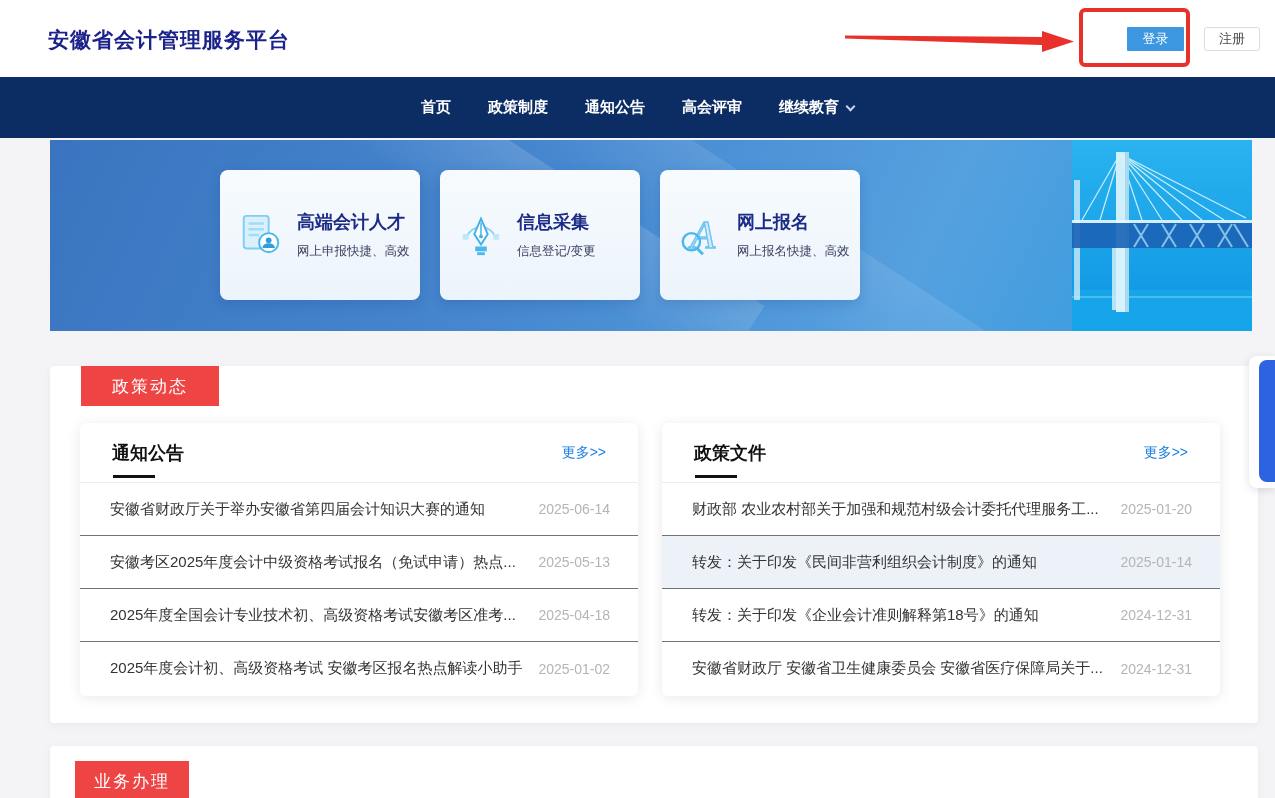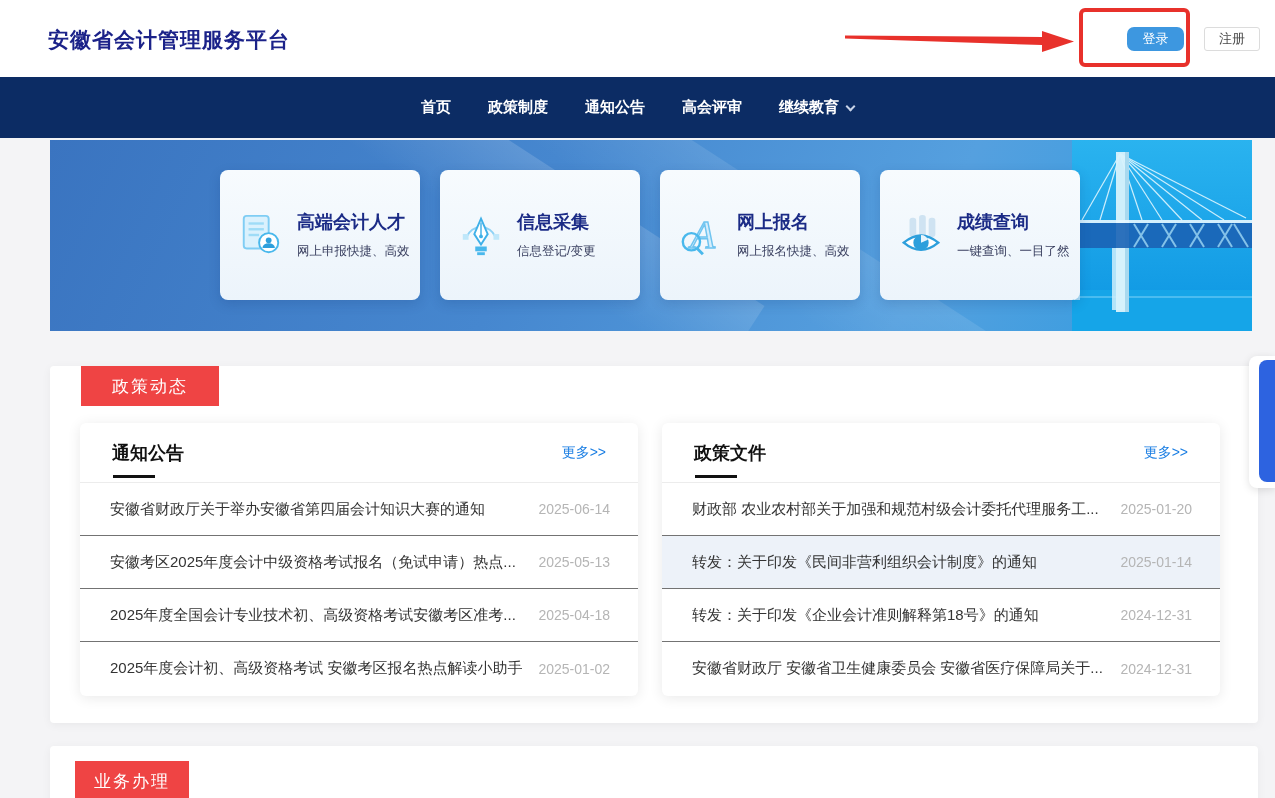--- a/index.html
+++ b/index.html
@@ -10,21 +10,21 @@
     font-family: "Liberation Sans", "DejaVu Sans", sans-serif;
   }
   
   .header { position:absolute; left:0; top:0; width:1275px; height:77px; background:#ffffff; }
   .site-title {
     position:absolute; left:48px; top:26px;
     font-size:21px; font-weight:bold; color:#1b2289; letter-spacing:1px;
   }
   .btn-login {
     position:absolute; left:1127px; top:27px; width:57px; height:24px;
-    background:#3d97e0; color:#fff; font-size:13px; border:none; border-radius:7px; cursor:pointer;
+    background:#3d97e0; color:#fff; font-size:13px; border:none; border-radius:1px; cursor:pointer;
   }
   .btn-register {
     position:absolute; left:1195px; top:27px; width:56px; height:24px;
     background:#fff; color:#4a4a4a; font-size:13px; border:1px solid #dcdcdc; border-radius:3px; cursor:pointer;margin-left:9px;
   }
   .annotation-box {
     position:absolute; left:1079px; top:8px; width:111px; height:59px;
     border:4px solid #e8312b; border-radius:6px; pointer-events:none;
   }
   .annotation-arrow { position:absolute; left:820px; top:18px; pointer-events:none; }
@@ -214,34 +214,20 @@
         <text x="26" y="38" font-size="42" font-family="Liberation Serif, serif" font-style="italic" fill="#d6edfb" stroke="#6fc4f0" stroke-width="1.5" text-anchor="middle">A</text>
         <circle cx="14" cy="31" r="9" fill="none" stroke="#49b8ec" stroke-width="2.5"></circle>
         <line x1="20" y1="38" x2="26" y2="44" stroke="#49b8ec" stroke-width="3"></line>
       </svg>
       <div class="hero-text">
         <div class="hero-title">网上报名</div>
         <div class="hero-sub">网上报名快捷、高效</div>
       </div>
     </div>
 
-    <div class="hero-card">
-      <svg class="hero-icon" viewBox="0 0 48 48">
-        <rect x="12" y="6" width="7" height="20" rx="3" fill="#cfe3f2"></rect>
-        <rect x="22" y="3" width="7" height="23" rx="3" fill="#cfe3f2"></rect>
-        <rect x="32" y="6" width="7" height="20" rx="3" fill="#cfe3f2"></rect>
-        <path d="M6 32 Q24 17 42 32 Q24 47 6 32 Z" fill="#ffffff" stroke="#2d9fdc" stroke-width="2.5"></path>
-        <circle cx="24" cy="32" r="8" fill="#2d9fdc"></circle>
-        <path d="M24 32 L24 24 A8 8 0 0 1 31.2 29 Z" fill="#e8f5fd"></path>
-      </svg>
-      <div class="hero-text">
-        <div class="hero-title">成绩查询</div>
-        <div class="hero-sub">一键查询、一目了然</div>
-      </div>
-    </div>
   </div>
 </div>
 
 <div class="section section-policy">
   <div class="section-badge badge-policy">政策动态</div>
 
   <div class="panel-row">
 
     <div class="panel">
       <div class="panel-header">

